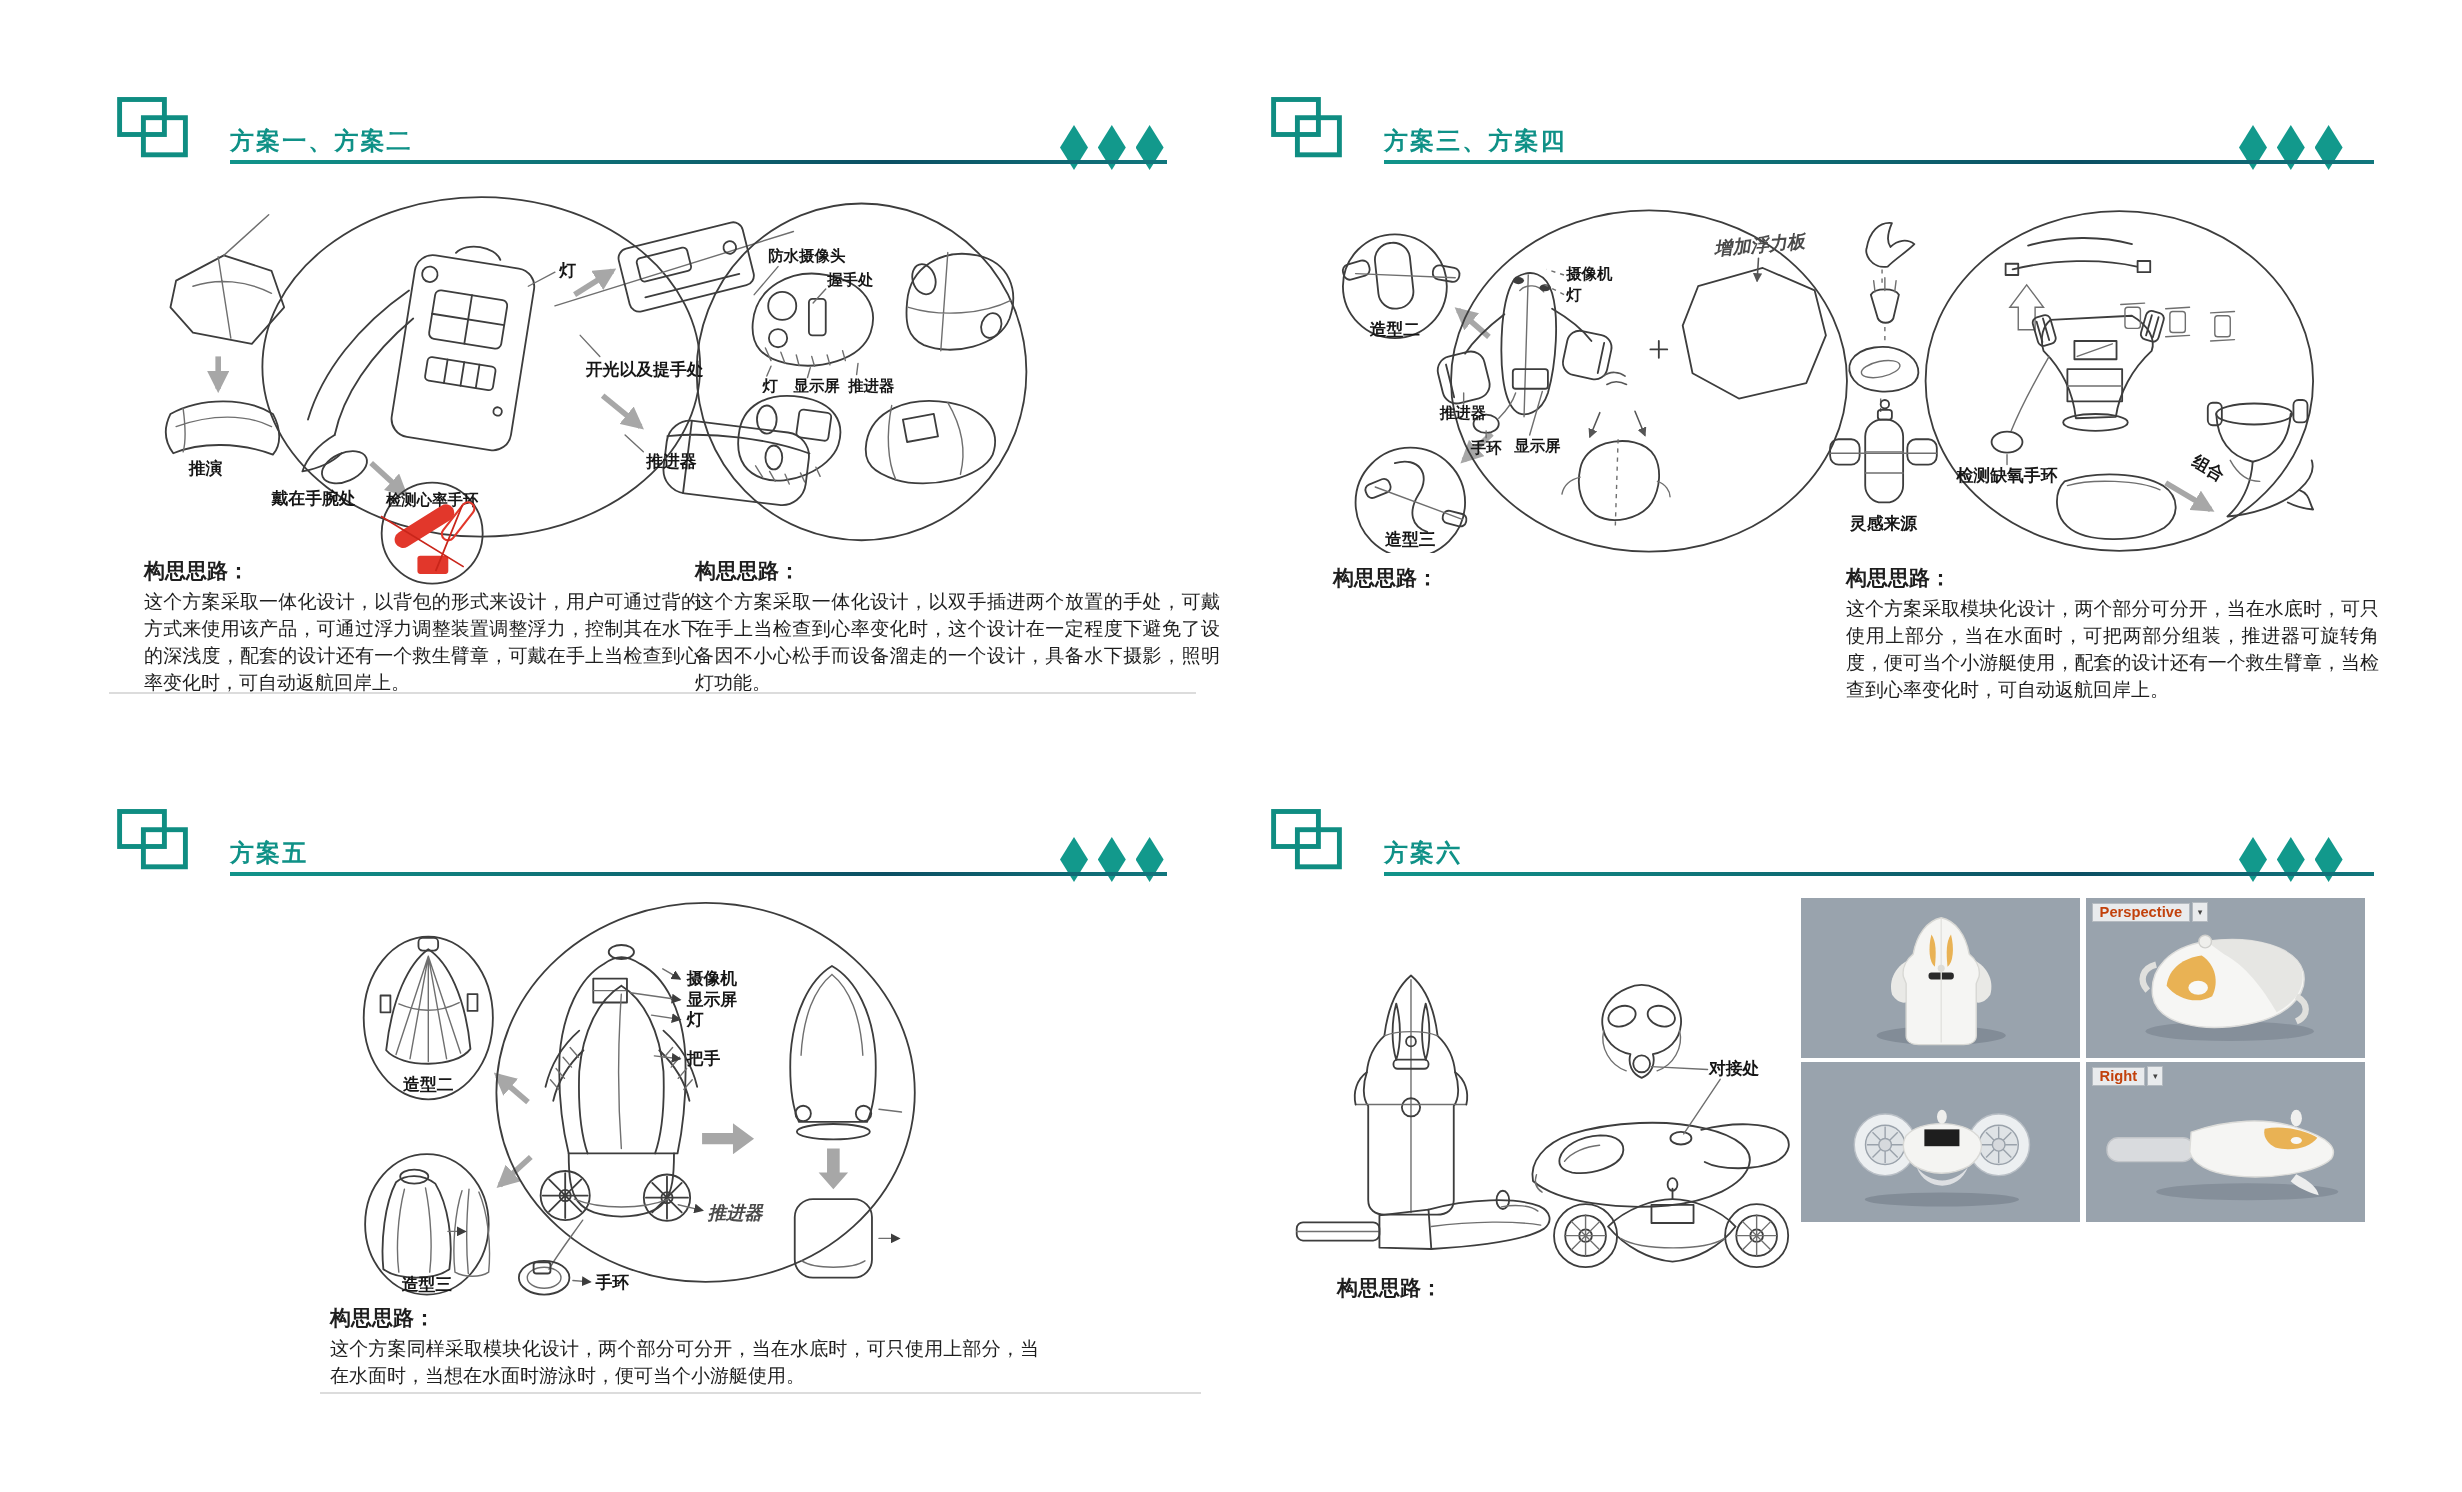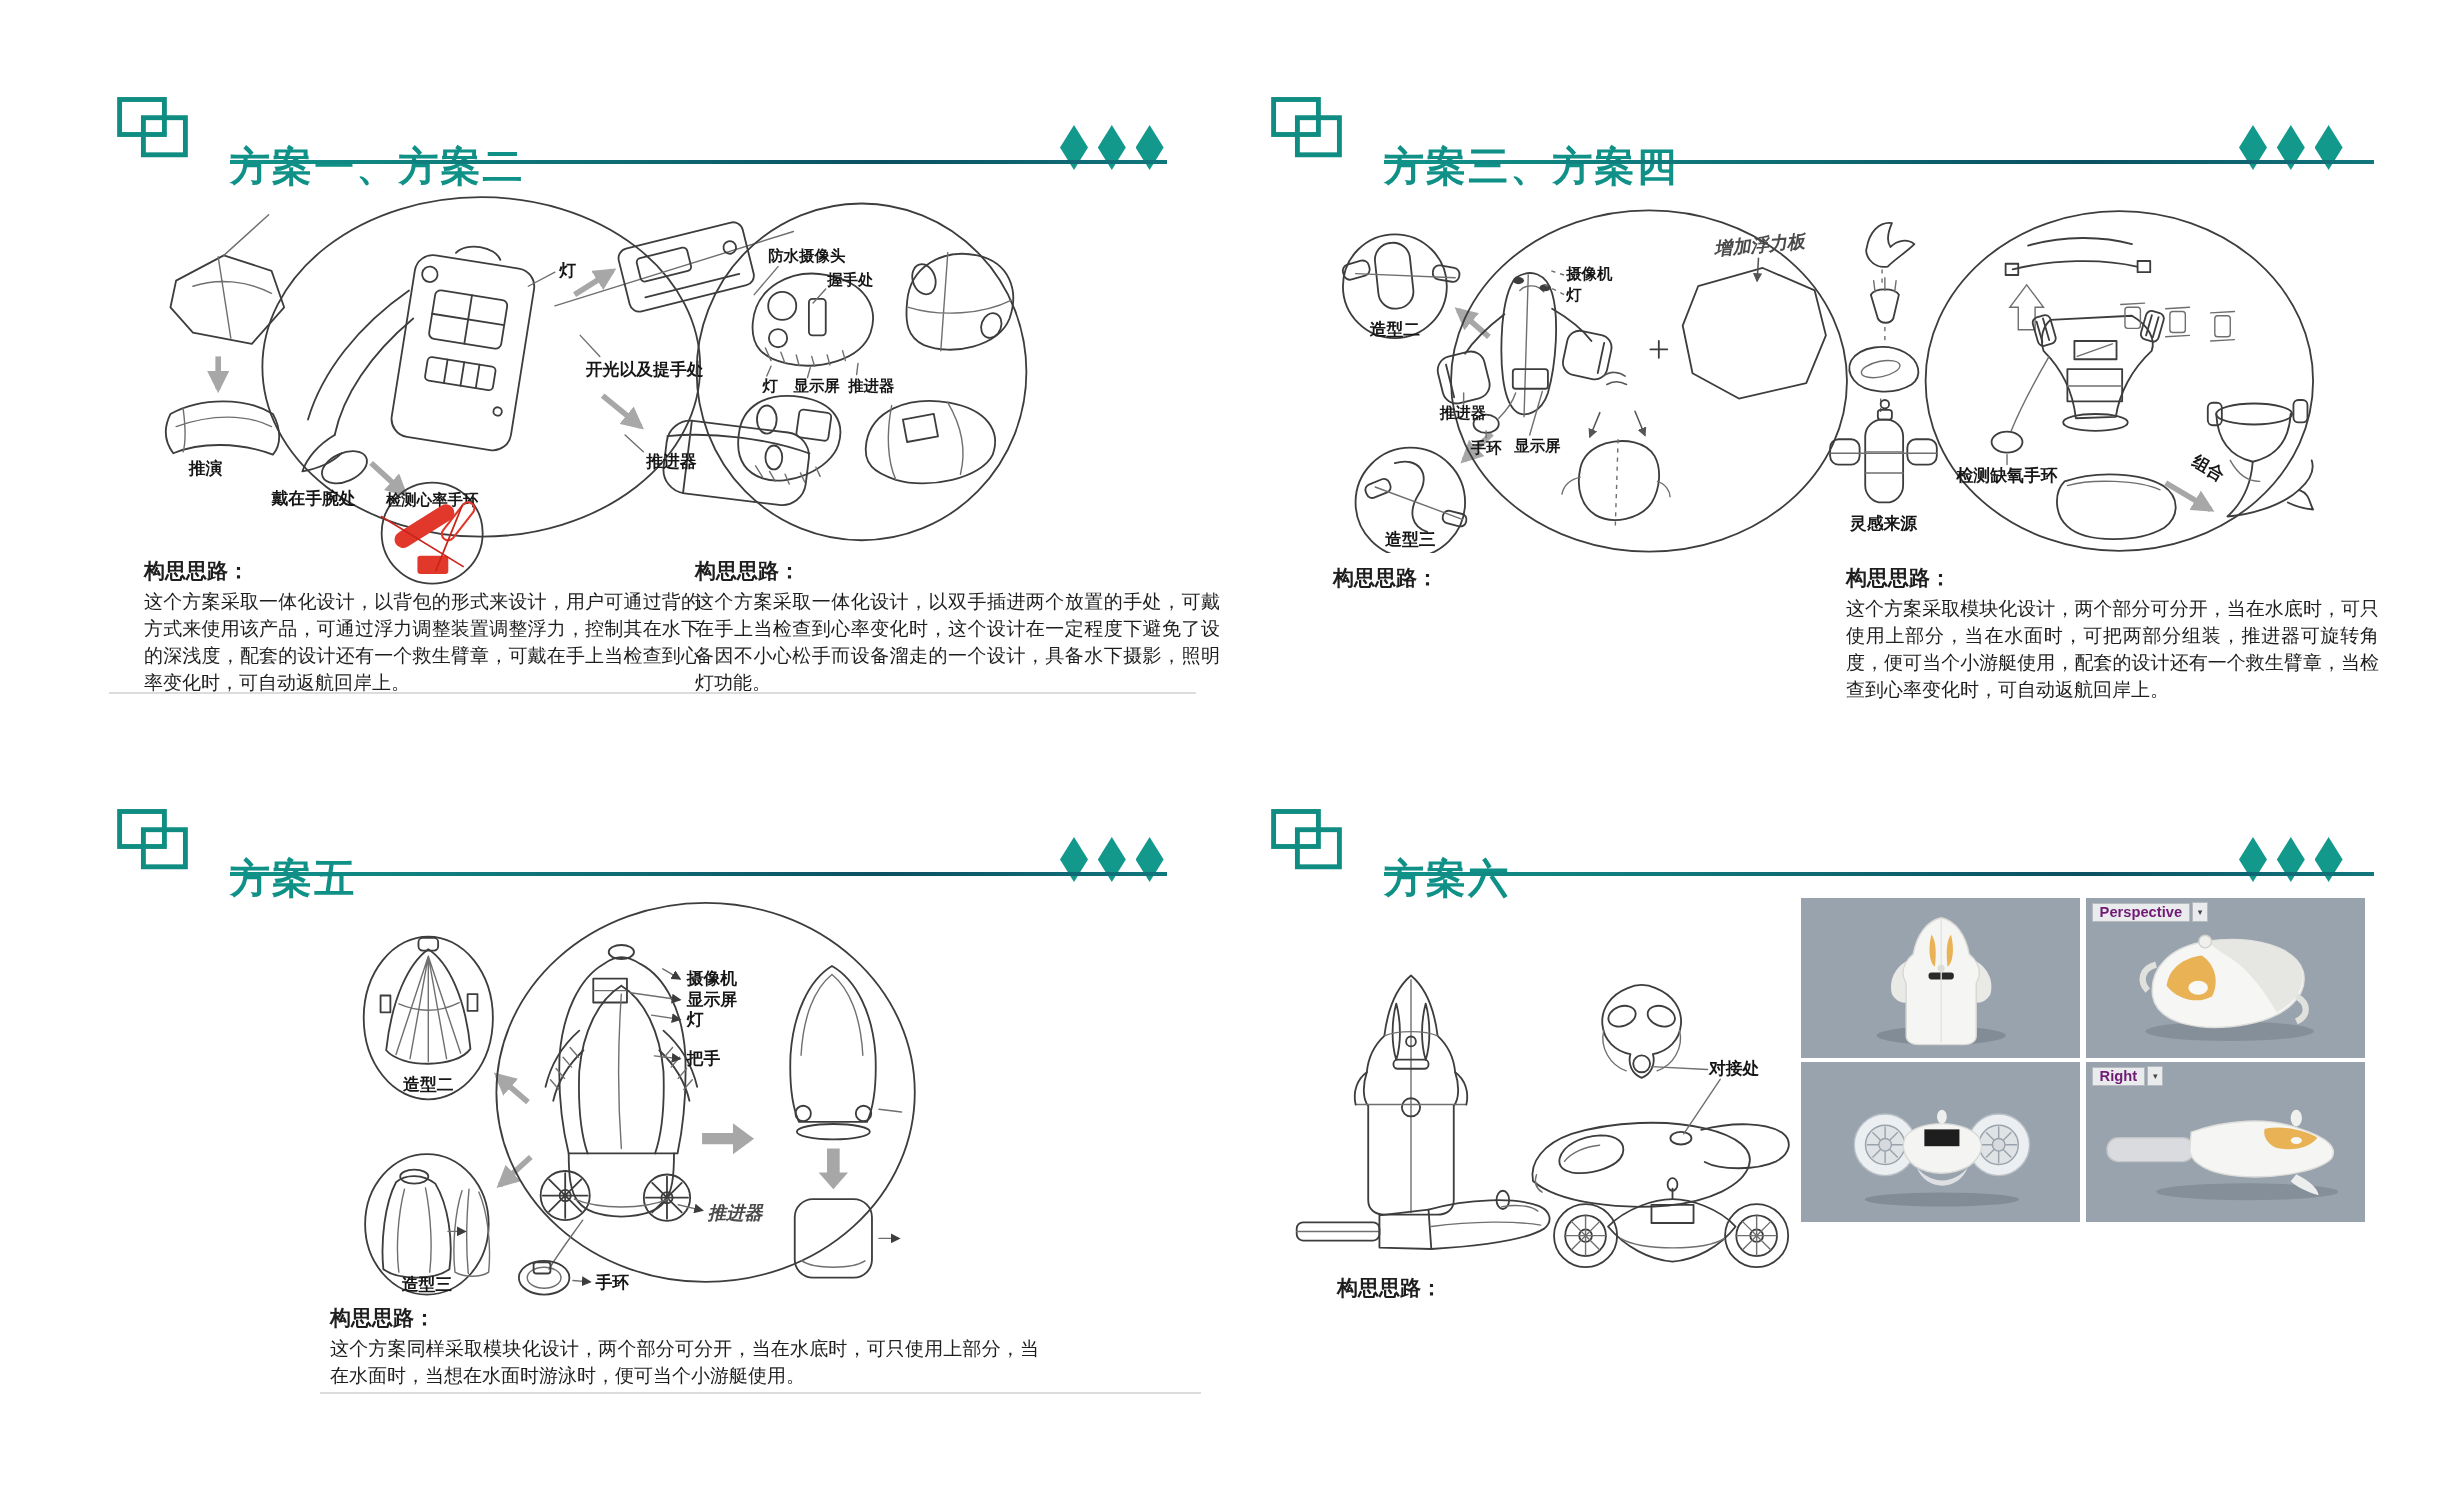--- a/index.html
+++ b/index.html
@@ -4,21 +4,21 @@
 <style>
   html,body{margin:0;padding:0;background:#ffffff;}
   .page{position:relative;width:2462px;height:1492px;background:#ffffff;overflow:hidden;
         font-family:"Liberation Sans","DejaVu Sans",sans-serif;}
   .quad{position:absolute;width:1092px;height:702px;}
   #q1{left:109px;top:90px;}
   #q2{left:1263px;top:90px;width:1116px;}
   #q3{left:109px;top:802px;}
   #q4{left:1263px;top:802px;width:1116px;}
   .hdr-icon{position:absolute;left:7px;top:5.6px;}
-  .sec-title{position:absolute;left:121px;top:15.4px;font-size:40px;font-weight:bold;
+  .sec-title{position:absolute;left:121px;top:15.4px;font-size:24px;font-weight:bold;
              color:#0f9187;letter-spacing:2.1px;}
   .underline{position:absolute;left:121px;top:70px;height:4.2px;
              background:linear-gradient(90deg,#11948a,#0b4f63 70%,#11777d);}
   #q1 .underline,#q3 .underline{width:937px;}
   #q2 .underline,#q4 .underline{width:990px;}
   .diamonds{position:absolute;top:35px;display:flex;gap:9.8px;}
   #q1 .diamonds,#q3 .diamonds{left:951px;}
   #q2 .diamonds,#q4 .diamonds{left:976px;}
   .diamond{width:28px;height:45px;background:#12998c;
            clip-path:polygon(50% 0,100% 50%,50% 100%,0 50%);}
@@ -43,21 +43,21 @@
   .lbl{font:600 24px "Liberation Sans","DejaVu Sans",sans-serif;fill:#161616;}
   .lbl22{font:600 22px "Liberation Sans","DejaVu Sans",sans-serif;fill:#161616;}
   .hw{font:italic 600 26px "DejaVu Sans",sans-serif;fill:#4a4a4a;}
   .garrow{stroke:#a7a7a7;stroke-width:8;fill:none;}
   
   .grid{position:absolute;left:538px;top:96px;width:564px;height:326px;}
   .vp{position:absolute;width:279px;height:160px;background:#99a3ad;overflow:hidden;}
   .vp.tl{left:0;top:0;} .vp.tr{left:285px;top:0;} .vp.bl{left:0;top:164px;} .vp.br{left:285px;top:164px;}
   .vchip{position:absolute;top:4.2px;left:5.6px;display:flex;align-items:center;gap:2.1px;}
   .vchip .t{background:#e9ebed;border:0.7px solid #b4bac0;padding:0.7px 7px;
-            font:bold 14.7px "Liberation Sans",sans-serif;color:#701a75;}
+            font:bold 14.7px "Liberation Sans",sans-serif;color:#c2410c;}
   .vchip .c{background:#e9ebed;border:0.7px solid #b4bac0;width:14px;height:18px;
             display:flex;align-items:center;justify-content:center;font-size:7.7px;color:#444;}
 </style>
 </head>
 <body>
 
 <div class="page">
 
   <section class="quad" id="q1">
     <span class="hdr-icon">

